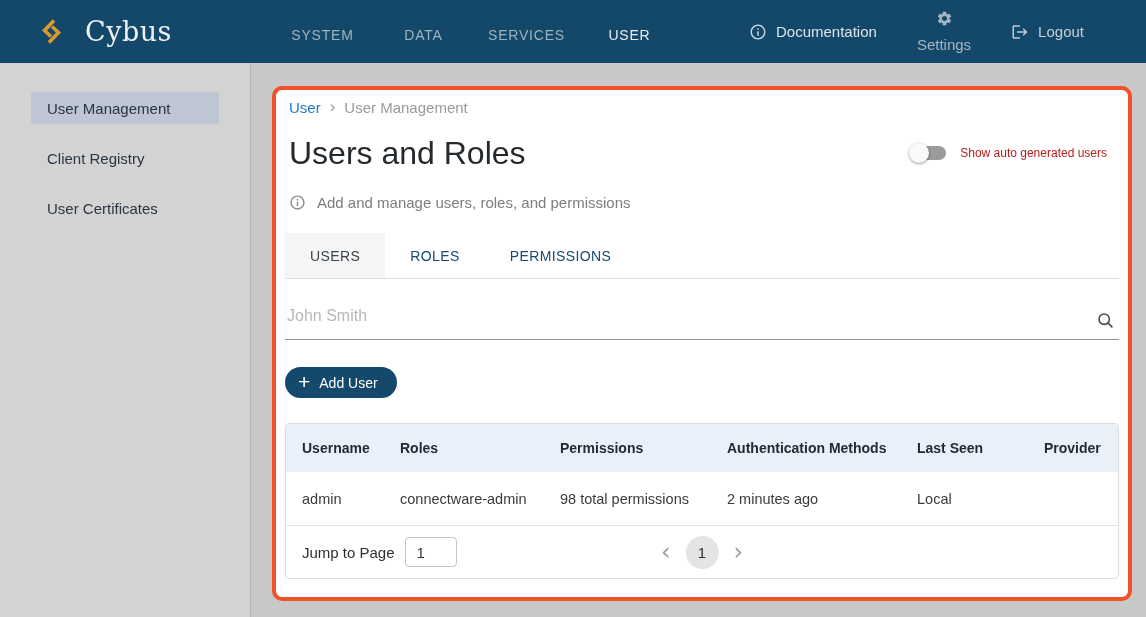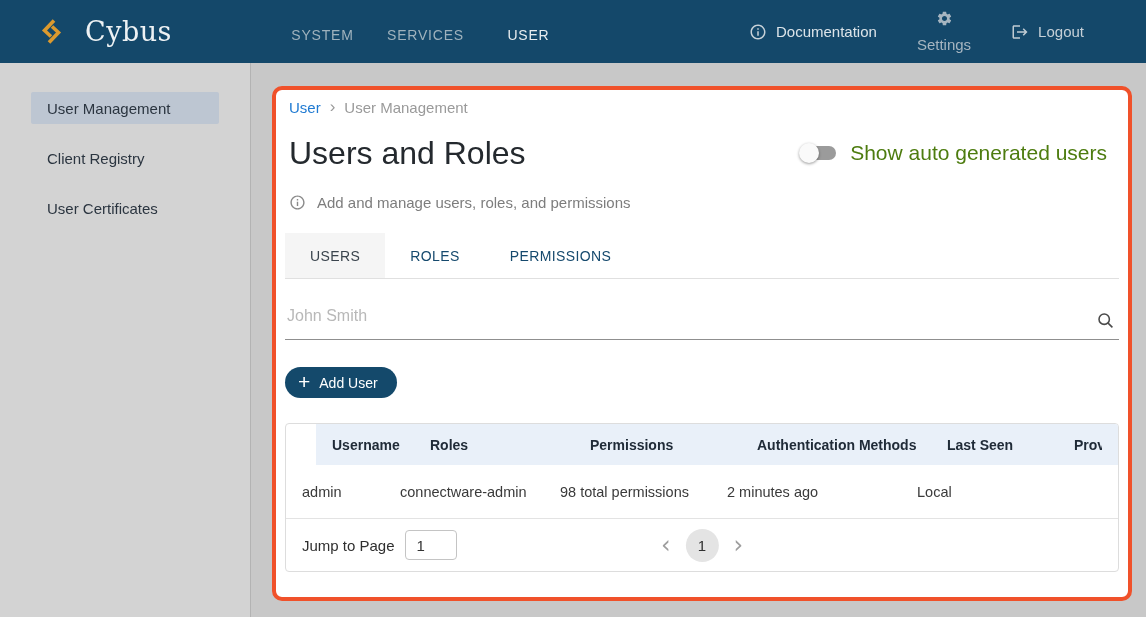--- a/index.html
+++ b/index.html
@@ -68,21 +68,21 @@
 
   .title-row { display: flex; align-items: center; justify-content: space-between; margin-top: 16px; margin-left: 4px; }
   .page-title { font-size: 32px; font-weight: 400; color: #24292e; line-height: 42px; }
   .toggle-group { display: flex; align-items: center; gap: 14px; margin-right: 12px; }
   .switch { position: relative; width: 34px; height: 14px; background: #9b9b9b; border-radius: 7px; cursor: pointer; }
   .switch .thumb {
     position: absolute; left: -3px; top: -3px; width: 20px; height: 20px;
     background: #fafafa; border-radius: 50%;
     box-shadow: 0 1px 3px rgba(0,0,0,0.4);
   }
-  .toggle-label { font-size: 21px; color: #4d7c0f; }
+  .toggle-label { font-size: 12px; color: #b91c1c; }
 
   .subtitle-row { display: flex; align-items: center; gap: 11px; margin-top: 18px; height: 20px; margin-left: 4px; }
   .subtitle-row .subtitle-text { font-size: 15px; color: #7d7d7d; }
 
   .tabs { display: flex; margin-top: 21px; height: 45px; }
   .tab {
     padding: 0 25px; display: flex; align-items: center; justify-content: center;
     font-size: 14px; font-weight: 500; letter-spacing: 0.4px;
     color: #15496d; cursor: pointer; white-space: nowrap;
   }
@@ -102,21 +102,21 @@
     margin-top: 27px; height: 31px; display: inline-flex; align-items: center;
     gap: 9px; background: #14496b; color: #ffffff; border: none; border-radius: 16px;
     padding: 0 19px 0 13px; font-size: 14px; font-weight: 500; cursor: pointer;
     font-family: "Liberation Sans", sans-serif;
   }
   .plus-glyph { font-size: 21px; font-weight: 400; line-height: 20px; margin-top: -2px; }
 
   
   .table-card { margin-top: 25px; border: 1px solid #dddddd; border-radius: 4px; overflow: hidden; background: #fff; }
   .t-row { display: grid; grid-template-columns: 98px 160px 167px 190px 127px 1fr; padding: 0 16px; align-items: center; }
-  .t-head { background: #e9f0f9; height: 41px; margin-left: 30px; }
+  .t-head { background: #e9f0f9; height: 48px; }
   .t-head .t-cell { font-size: 14px; font-weight: 700; color: #202b38; }
   .t-body { height: 54px; border-bottom: 1px solid #e3e3e3; }
   .t-body .t-cell { font-size: 14.5px; color: #3a3a3a; }
   .t-cell { white-space: nowrap; overflow: hidden; }
 
   .t-pager { height: 52px; display: flex; align-items: center; padding: 0 16px; position: relative; }
   .jump-label { font-size: 15px; color: #2f2f2f; }
   .jump-input {
     width: 52px; height: 30px; margin-left: 10px; border: 1px solid #c4c4c4;
     border-radius: 4px; font-size: 15px; color: #333; padding-left: 11px; outline: none;
@@ -142,20 +142,21 @@
       <svg width="23" height="27" viewBox="0 0 23 27">
         <path d="M14 2.5 L4.5 12.5 L11 18.5" stroke="#dc9a2e" stroke-width="3.6" fill="none"></path>
         <path d="M9 24.5 L18.5 14.5 L12 8.5" stroke="#dc9a2e" stroke-width="3.6" fill="none"></path>
       </svg>
     </span>
     <span class="brand-name">Cybus</span>
   </div>
 
   <nav class="nav-items">
     <div class="nav-item">SYSTEM</div>
+    <div class="nav-item">DATA</div>
     <div class="nav-item wide">SERVICES</div>
     <div class="nav-item active">USER</div>
   </nav>
 
   <div class="nav-right">
     <div class="nav-action docs">
       <span class="icon">
         <svg width="18" height="18" viewBox="0 0 24 24">
             <path fill="#c7d1d8" d="M11 7h2v2h-2zm0 4h2v6h-2zm1-9C6.48 2 2 6.48 2 12s4.48 10 10 10 10-4.48 10-10S17.52 2 12 2zm0 18c-4.41 0-8-3.59-8-8s3.59-8 8-8 8 3.59 8 8-3.59 8-8 8z"></path>
           </svg>

